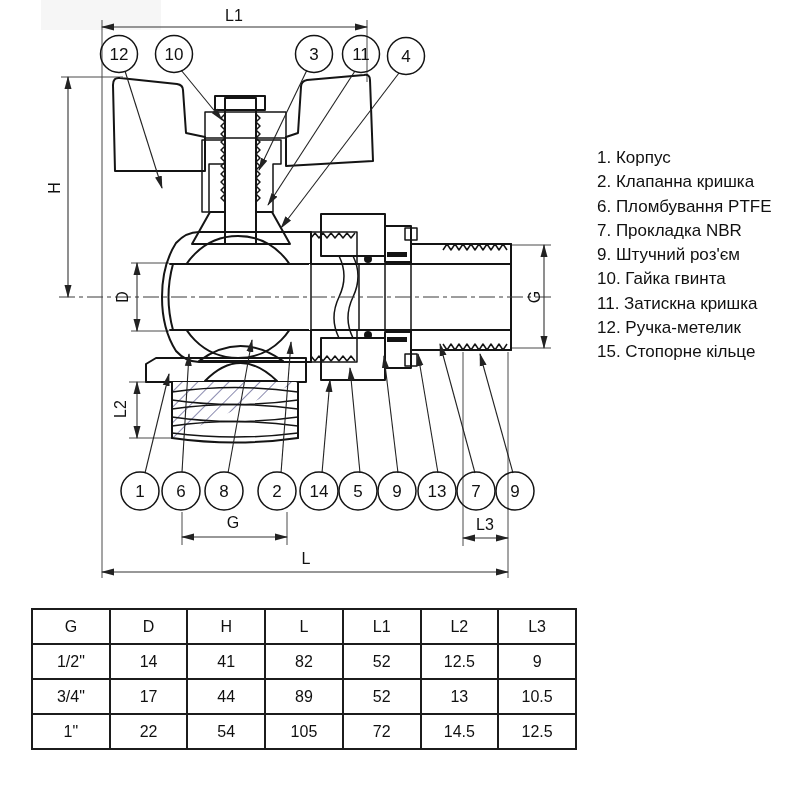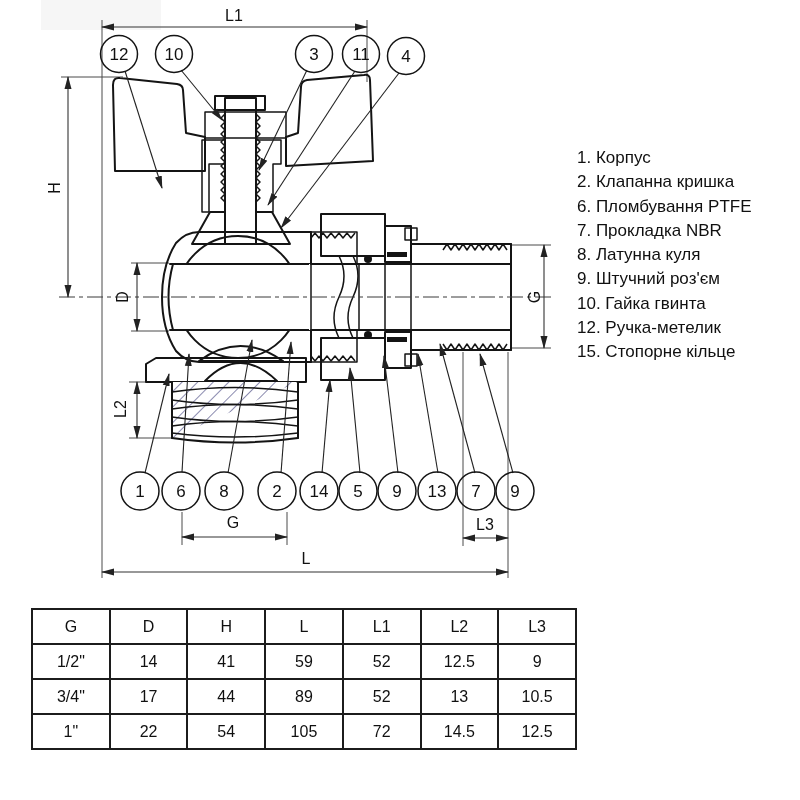--- a/index.html
+++ b/index.html
@@ -2,21 +2,21 @@
 <html><head>
 <meta charset="utf-8">
 <style>
   html,body{margin:0;padding:0;background:#fff;}
   .stage{
     position:relative;width:800px;height:800px;background:#ffffff;overflow:hidden;
     font-family:"Liberation Sans","DejaVu Sans",sans-serif;color:#111;margin-left:19px;
   }
   .smudge{position:absolute;left:22px;top:0;width:120px;height:30px;background:#f6f6f6;}
   .drawing-svg{position:absolute;left:0;top:0;}
-  .parts-list{position:absolute;left:558px;top:146px;font-size:17px;line-height:24.3px;color:#101010;white-space:nowrap;}
+  .parts-list{position:absolute;left:578px;top:146px;font-size:17px;line-height:24.3px;color:#101010;white-space:nowrap;}
   .parts-list div{height:24.3px;}
   .dims-table{
     position:absolute;left:12px;top:608px;width:546px;border-collapse:collapse;table-layout:fixed;
     font-size:16px;color:#101010;text-align:center;
   }
   .dims-table th,.dims-table td{border:2px solid #1c1c1c;height:33px;font-weight:normal;padding:0;}
   
   .o2{fill:none;stroke:#141414;stroke-width:2;stroke-linejoin:round;stroke-linecap:round;}
   .o15{fill:none;stroke:#141414;stroke-width:1.5;stroke-linejoin:round;}
   .ext{stroke:#4a4a4a;stroke-width:1;fill:none;}
@@ -243,23 +243,23 @@
         <text class="cnum" x="496" y="497">9</text>
       </g>
     </g>
   </svg>
 
   <div class="parts-list">
     <div>1. Корпус</div>
     <div>2. Клапанна кришка</div>
     <div>6. Пломбування PTFE</div>
     <div>7. Прокладка NBR</div>
-    <div>8. Латунна куля</div>
     <div>9. Штучний роз'єм</div>
     <div>10. Гайка гвинта</div>
+    <div>11. Затискна кришка</div>
     <div>12. Ручка-метелик</div>
     <div>15. Стопорне кільце</div>
   </div>
 
   <table class="dims-table">
     <thead>
       <tr>
         <th>G</th>
         <th>D</th>
         <th>H</th>
@@ -267,21 +267,21 @@
         <th>L1</th>
         <th>L2</th>
         <th>L3</th>
       </tr>
     </thead>
     <tbody>
       <tr>
         <td>1/2"</td>
         <td>14</td>
         <td>41</td>
-        <td>59</td>
+        <td>82</td>
         <td>52</td>
         <td>12.5</td>
         <td>9</td>
       </tr>
       <tr>
         <td>3/4"</td>
         <td>17</td>
         <td>44</td>
         <td>89</td>
         <td>52</td>

